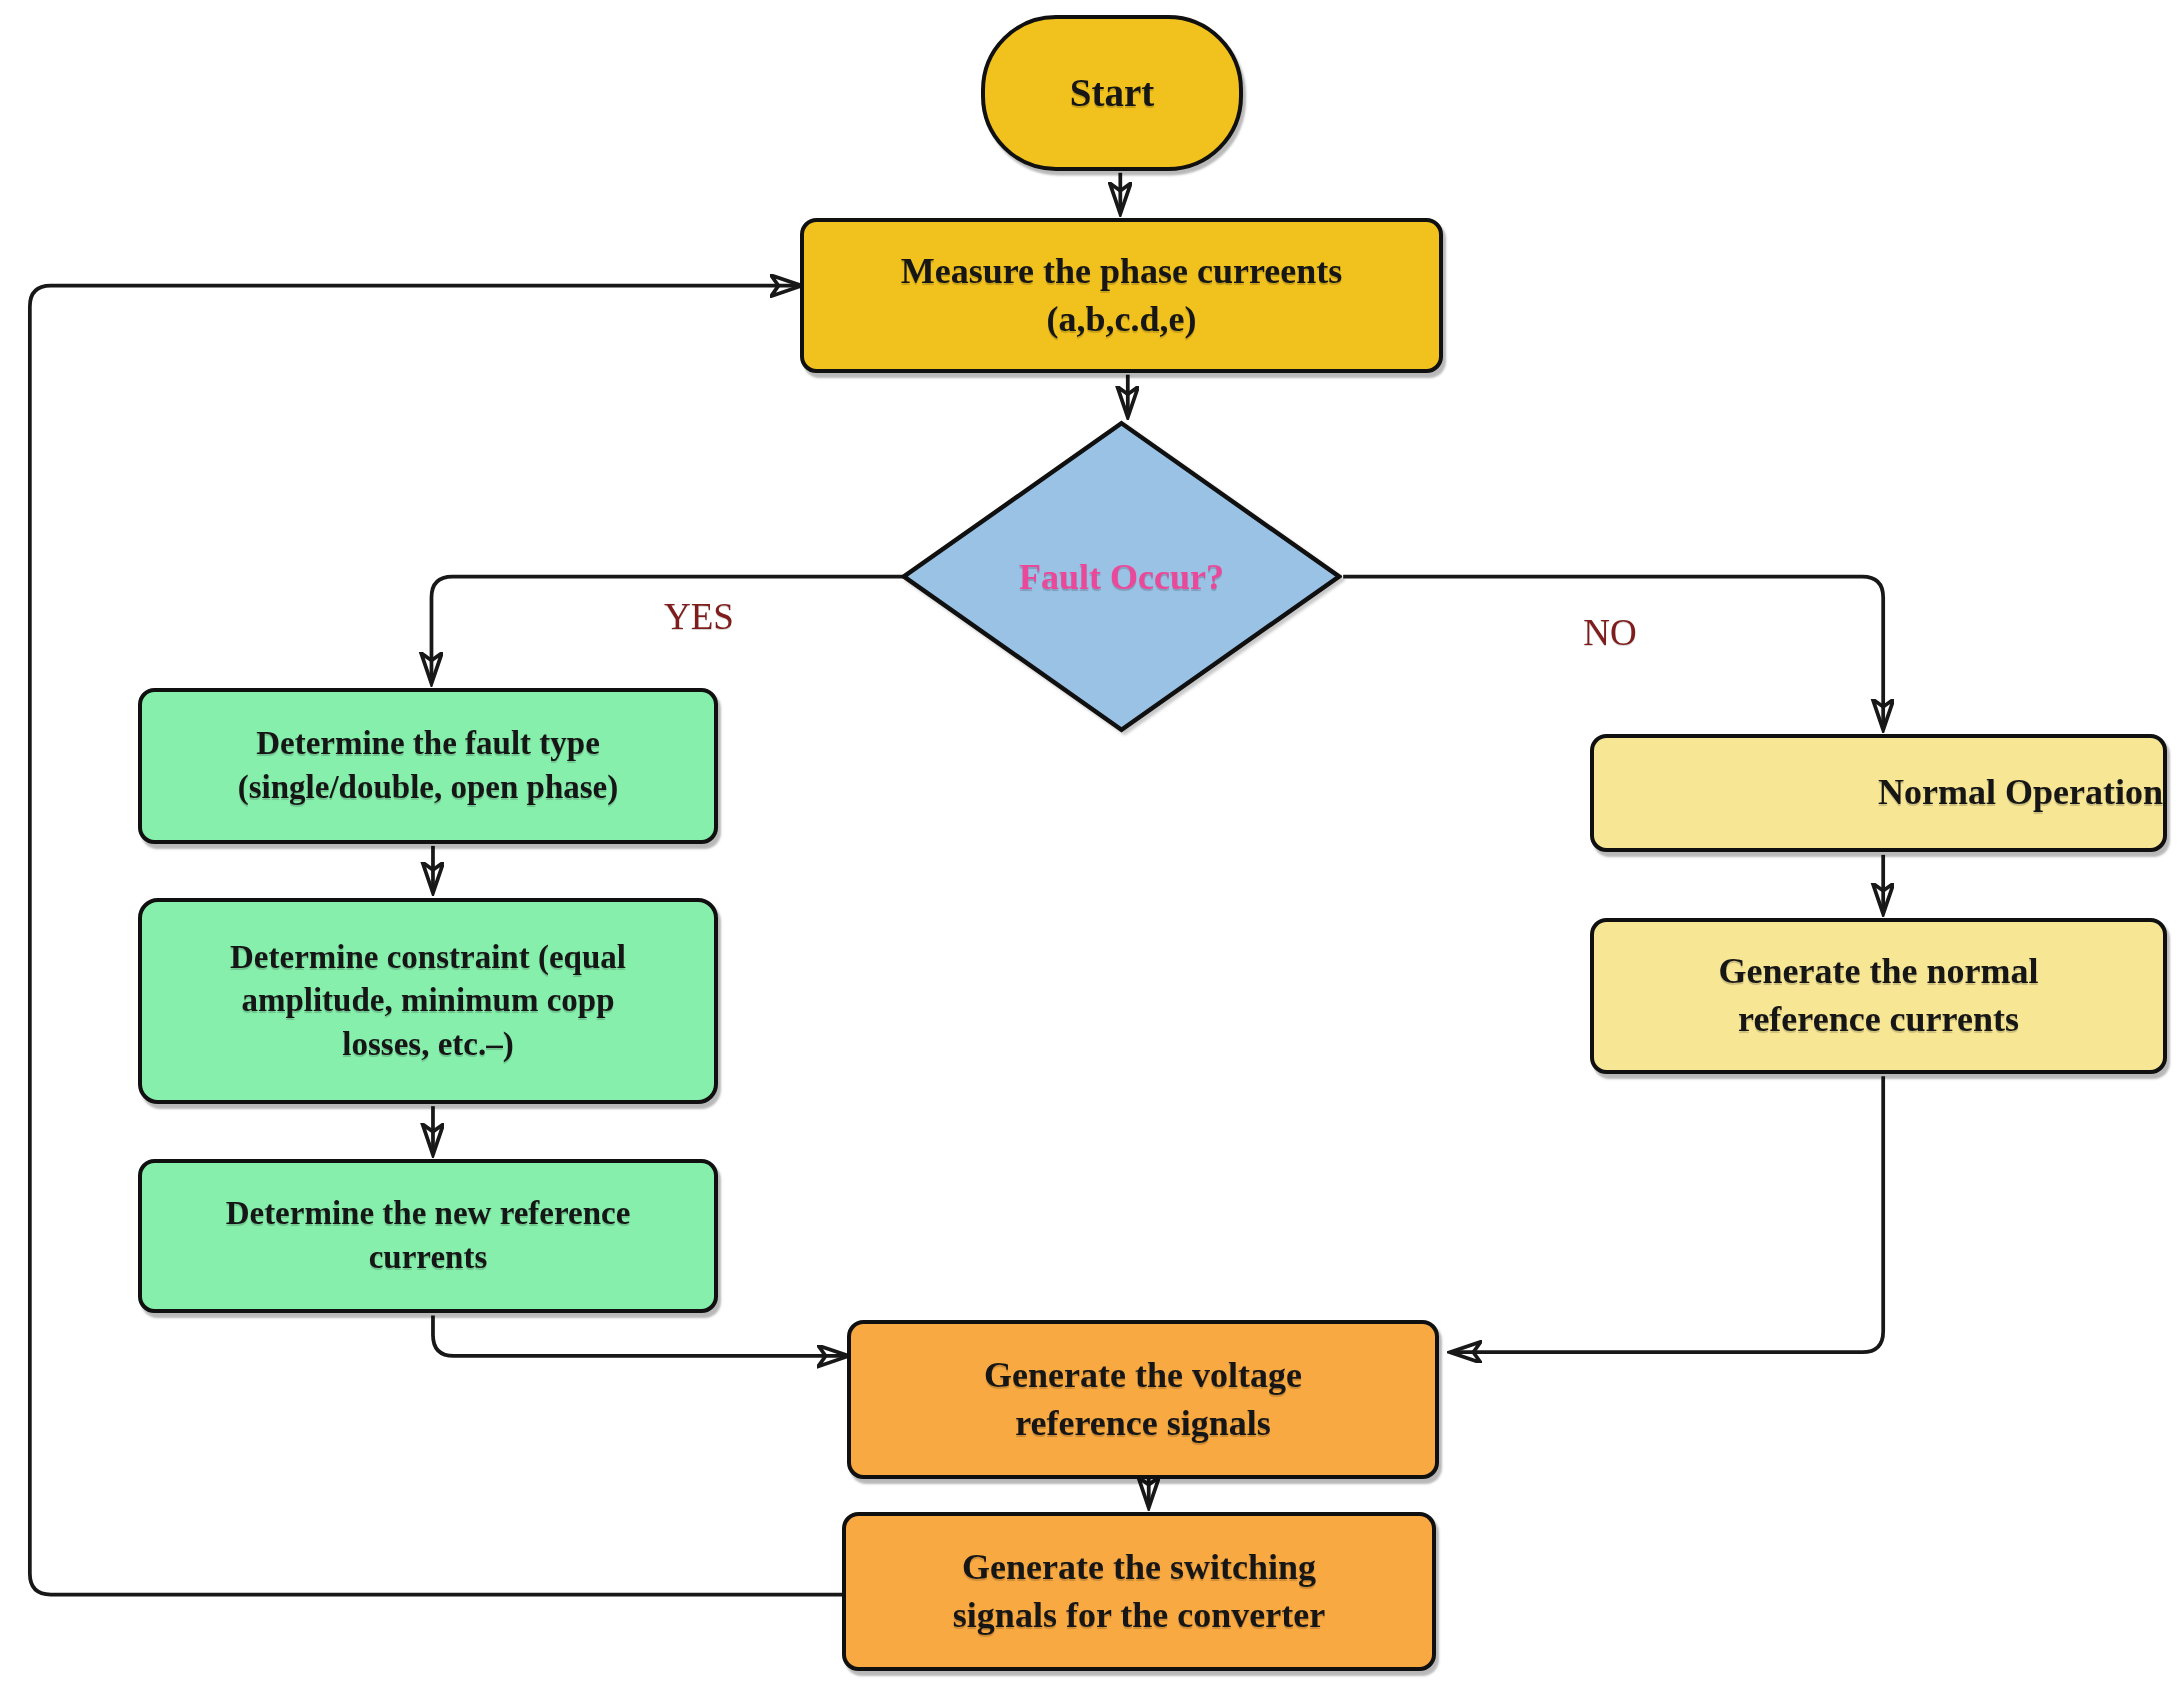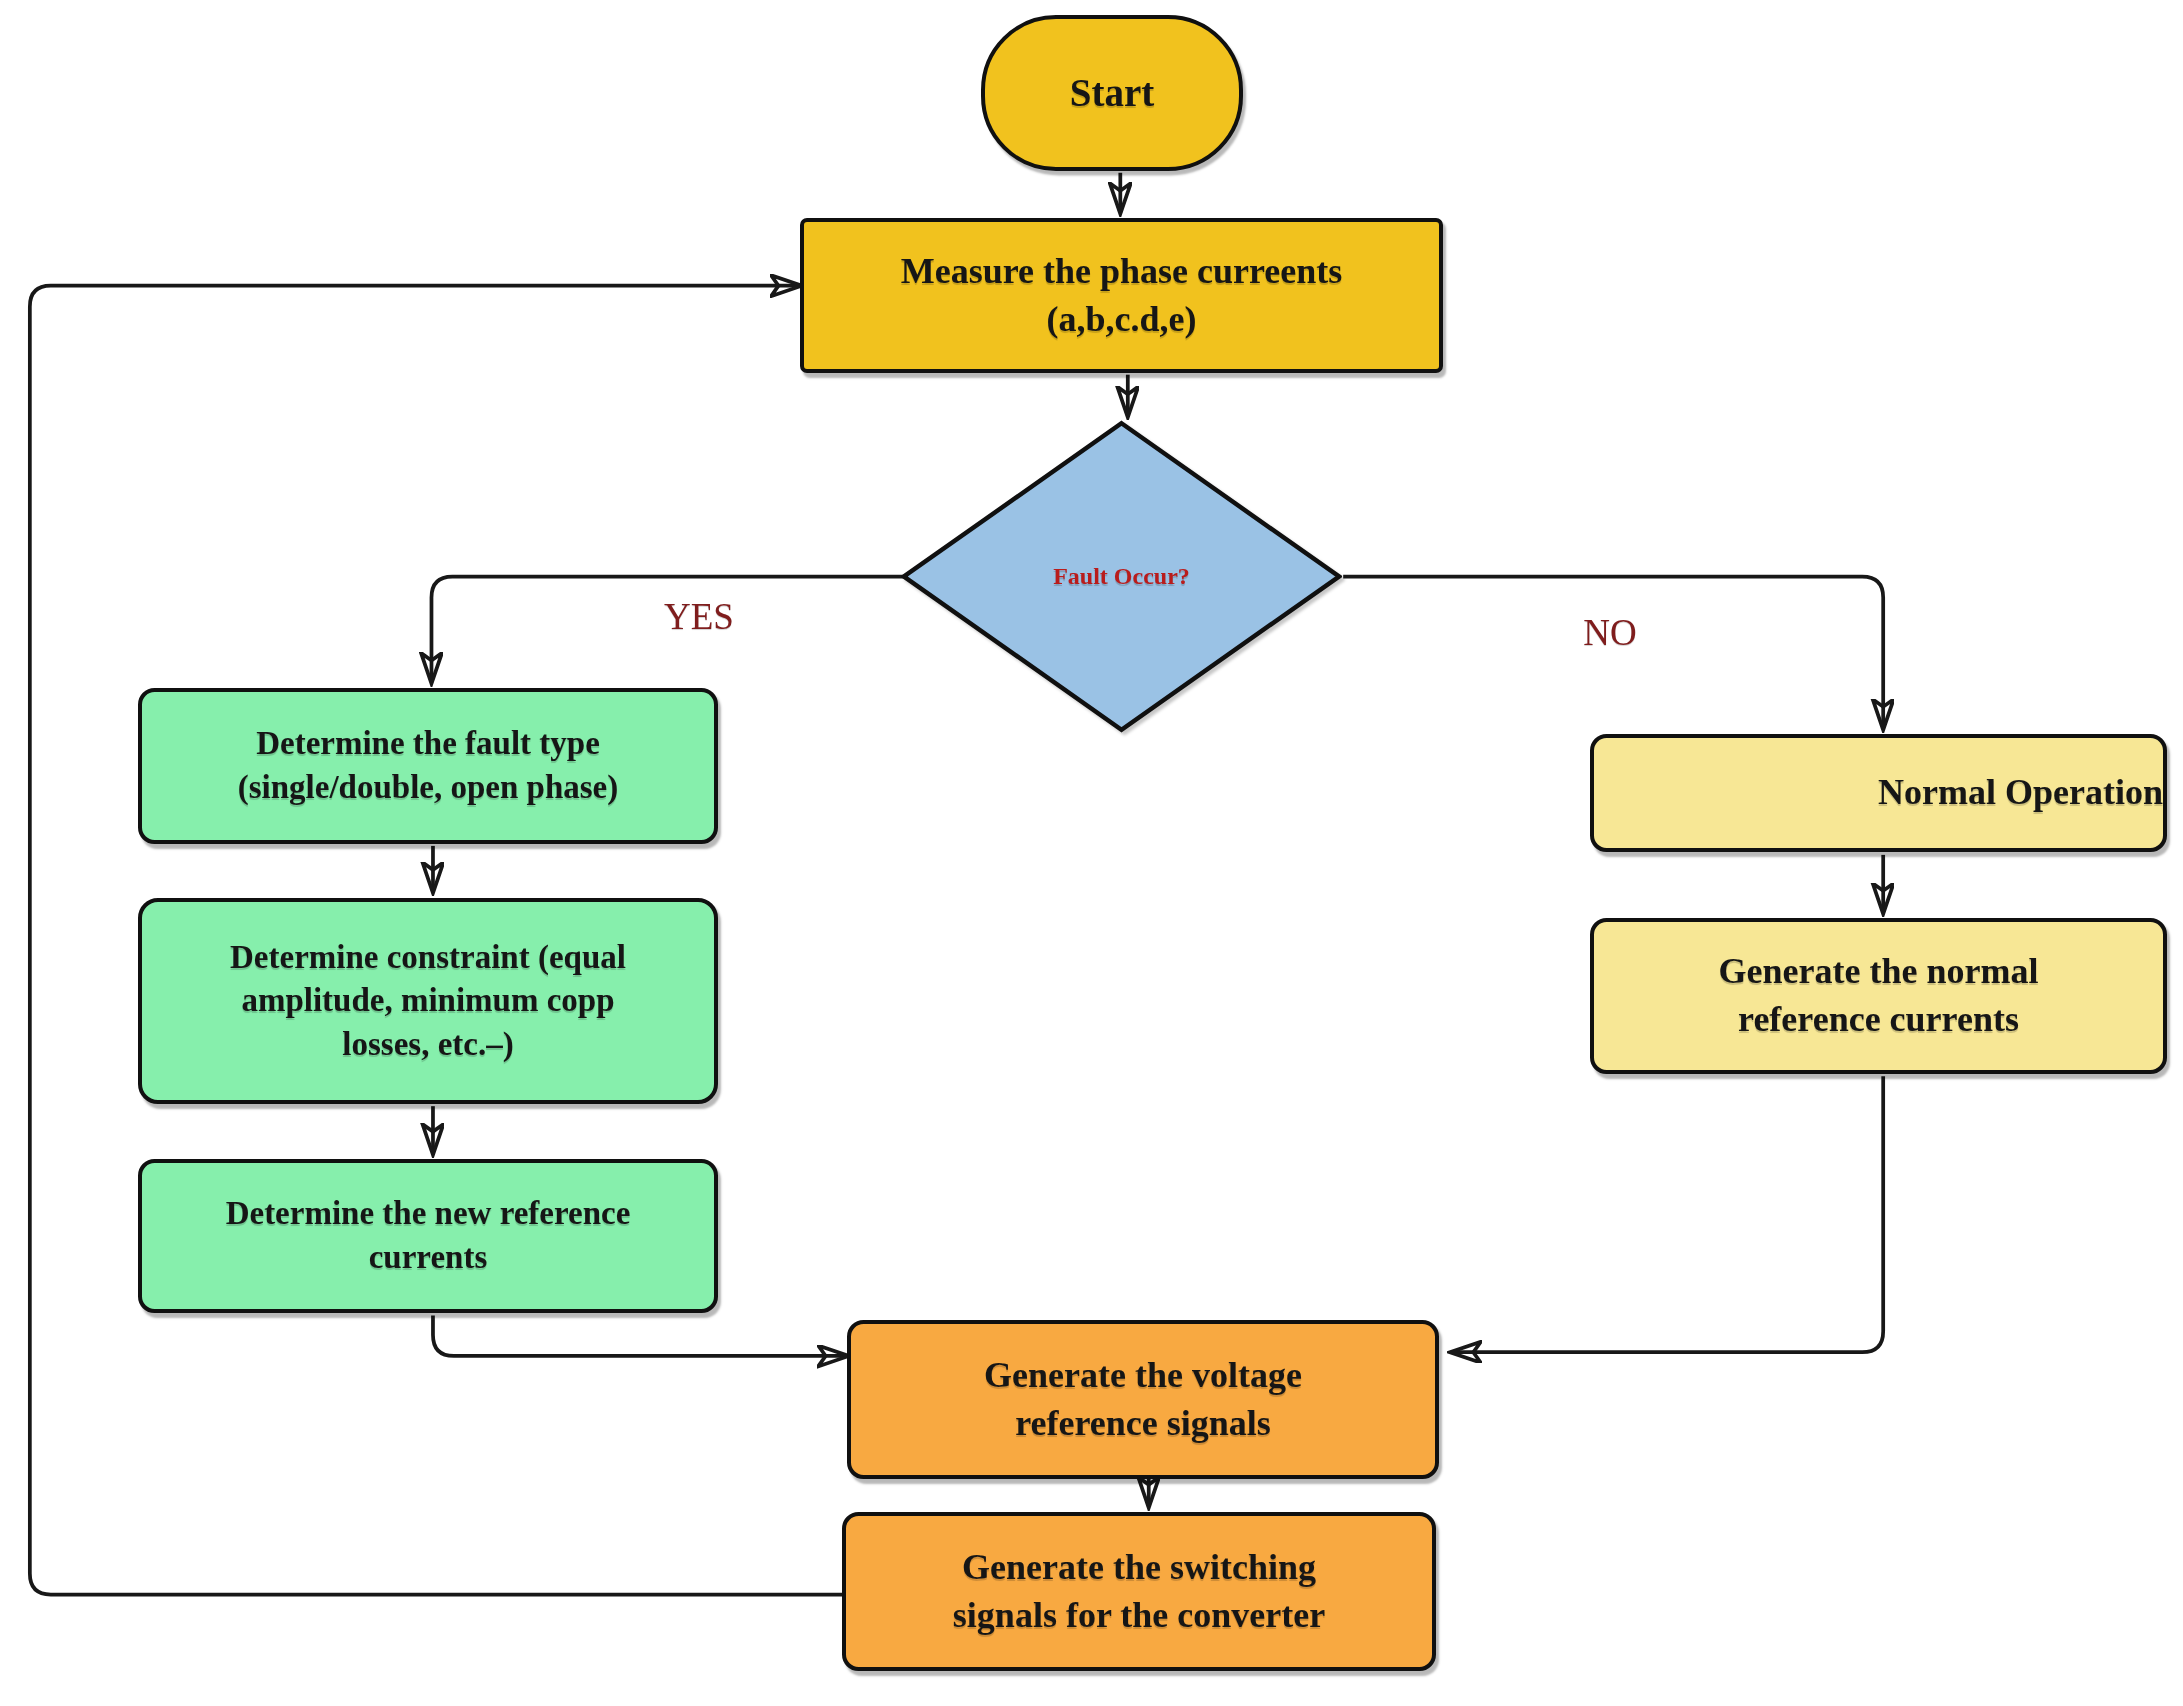--- a/index.html
+++ b/index.html
@@ -24,35 +24,35 @@
     font-weight:bold;
     color:#161616;
     white-space:pre-line;
     line-height:1.32;
     border:4.5px solid #101010;
     border-radius:16.5px;
     box-sizing:border-box;
     box-shadow:3px 4.5px 2.2px rgba(0,0,0,0.28);
     text-shadow:0 1.5px 0.7px rgba(0,0,0,0.18);
   }
-  .gold{background:#f1c21e;border-radius:7px;}
+  .gold{background:#f1c21e;}
   .green{background:#86efac;}
   .paleyellow{background:#f7e795;}
   .orange{background:#f8a941;}
   .start{
     left:981px;top:15px;width:262px;height:156px;
     border-radius:75px;font-size:39px;
   }
   .measure{left:800px;top:218px;width:643px;height:155px;font-size:36px;}
   .diamond-wrap{position:absolute;left:901px;top:420px;width:441px;height:313px;z-index:2;}
   .diamond-wrap svg{position:absolute;left:0;top:0;filter:drop-shadow(3px 3.7px 1.5px rgba(0,0,0,0.22));}
   .diamond-label{
     position:absolute;left:0;top:0;width:100%;height:100%;
     display:flex;align-items:center;justify-content:center;
-    font-weight:bold;font-size:24px;color:#b91c1c;
+    font-weight:bold;font-size:36px;color:#ec4899;
     text-shadow:0 1.5px 0.7px rgba(0,0,0,0.18);
   }
   .g1{left:138px;top:688px;width:580px;height:156px;font-size:33px;}
   .g2{left:138px;top:898px;width:580px;height:206px;font-size:33px;border-radius:20px;}
   .g3{left:138px;top:1159px;width:580px;height:154px;font-size:33px;}
   .n1{left:1590px;top:734px;width:577px;height:118px;font-size:36px;justify-content:flex-end;}
   .n2{left:1590px;top:918px;width:577px;height:156px;font-size:36px;}
   .m1{left:847px;top:1320px;width:592px;height:159px;font-size:36px;}
   .m2{left:842px;top:1512px;width:594px;height:159px;font-size:36px;}
   .branch-label{

